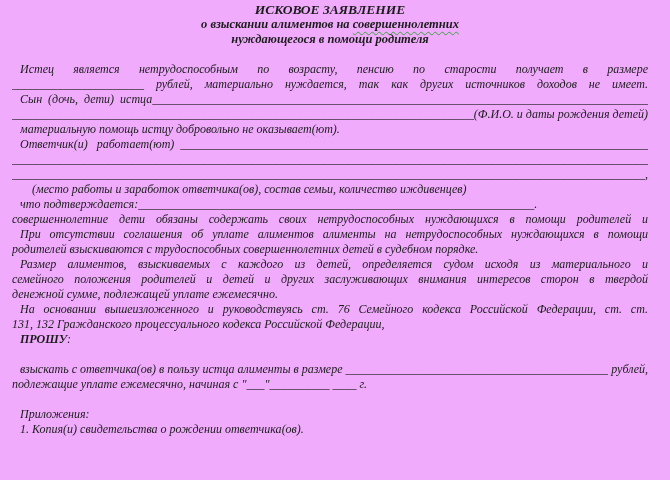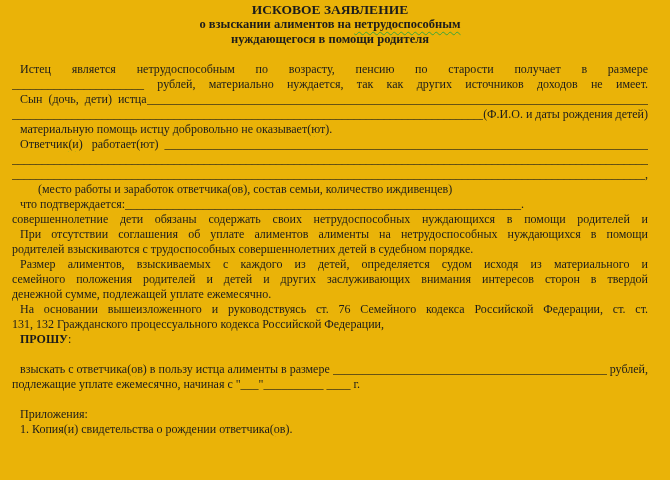--- a/index.html
+++ b/index.html
@@ -11,33 +11,33 @@
     font-size:12px;
   }
   .title{text-align:center;font-weight:bold;}
   .t1{font-size:13.5px;line-height:15px;}
   .t2{font-size:12.5px;line-height:15px;}
   .ln{line-height:15px;min-height:15px;white-space:pre;overflow:hidden;}
   .jst{white-space:normal;text-align:justify;text-align-last:justify;}
   .fx{display:flex;}
   .fx .fill{flex:1 1 0;overflow:hidden;}
   .ind{margin-left:8px;}
-  .ind2{margin-left:26px;}
+  .ind2{margin-left:20px;}
   .bold{font-weight:bold;}
   .sq-g{text-decoration:underline wavy var(--sq-green) 1px;text-underline-offset:3px;}
   .sq-r{text-decoration:underline wavy var(--sq-red) 1px;text-underline-offset:3px;text-align:right;}
   .sq-r2{text-decoration:underline wavy var(--sq-red) 1px;text-underline-offset:5px;}
 </style>
 </head>
 <body>
 
-<div id="page" style="color: rgb(28, 28, 28); background: #eab308;">
+<div id="page" style="color: rgb(28, 28, 28); background: #f0abfc; font-style: italic;">
   <div class="title">
     <div class="t1">ИСКОВОЕ ЗАЯВЛЕНИЕ</div>
-    <div class="t2"><span>о взыскании алиментов на </span><span class="sq-g">нетрудоспособным</span></div>
+    <div class="t2"><span>о взыскании алиментов на </span><span class="sq-g">совершеннолетних</span></div>
     <div class="t2">нуждающегося в помощи родителя</div>
   </div>
   <div id="doc-body">
       <div class="ln"><span>&nbsp;</span></div>
       <div class="ln jst ind"><span>Истец является нетрудоспособным по возрасту, пенсию по старости получает в размере</span></div>
       <div class="ln jst"><span>______________________ рублей, материально нуждается, так как других источников доходов не имеет.</span></div>
       <div class="ln fx ind"><span>Сын  (дочь,  дети)  истца</span><span class="fill">________________________________________________________________________________________________________________________</span></div>
       <div class="ln fx"><span class="fill">________________________________________________________________________________________________________________________</span><span>(Ф.И.О. и даты рождения детей)</span></div>
       <div class="ln ind"><span>материальную помощь истцу добровольно не оказывае</span><span class="sq-g">т(ют</span><span>).</span></div>
       <div class="ln fx ind"><span>Ответчи</span><span class="sq-g">к(и</span><span>)   работает(ют)  </span><span class="fill">________________________________________________________________________________________________________________________</span></div>

